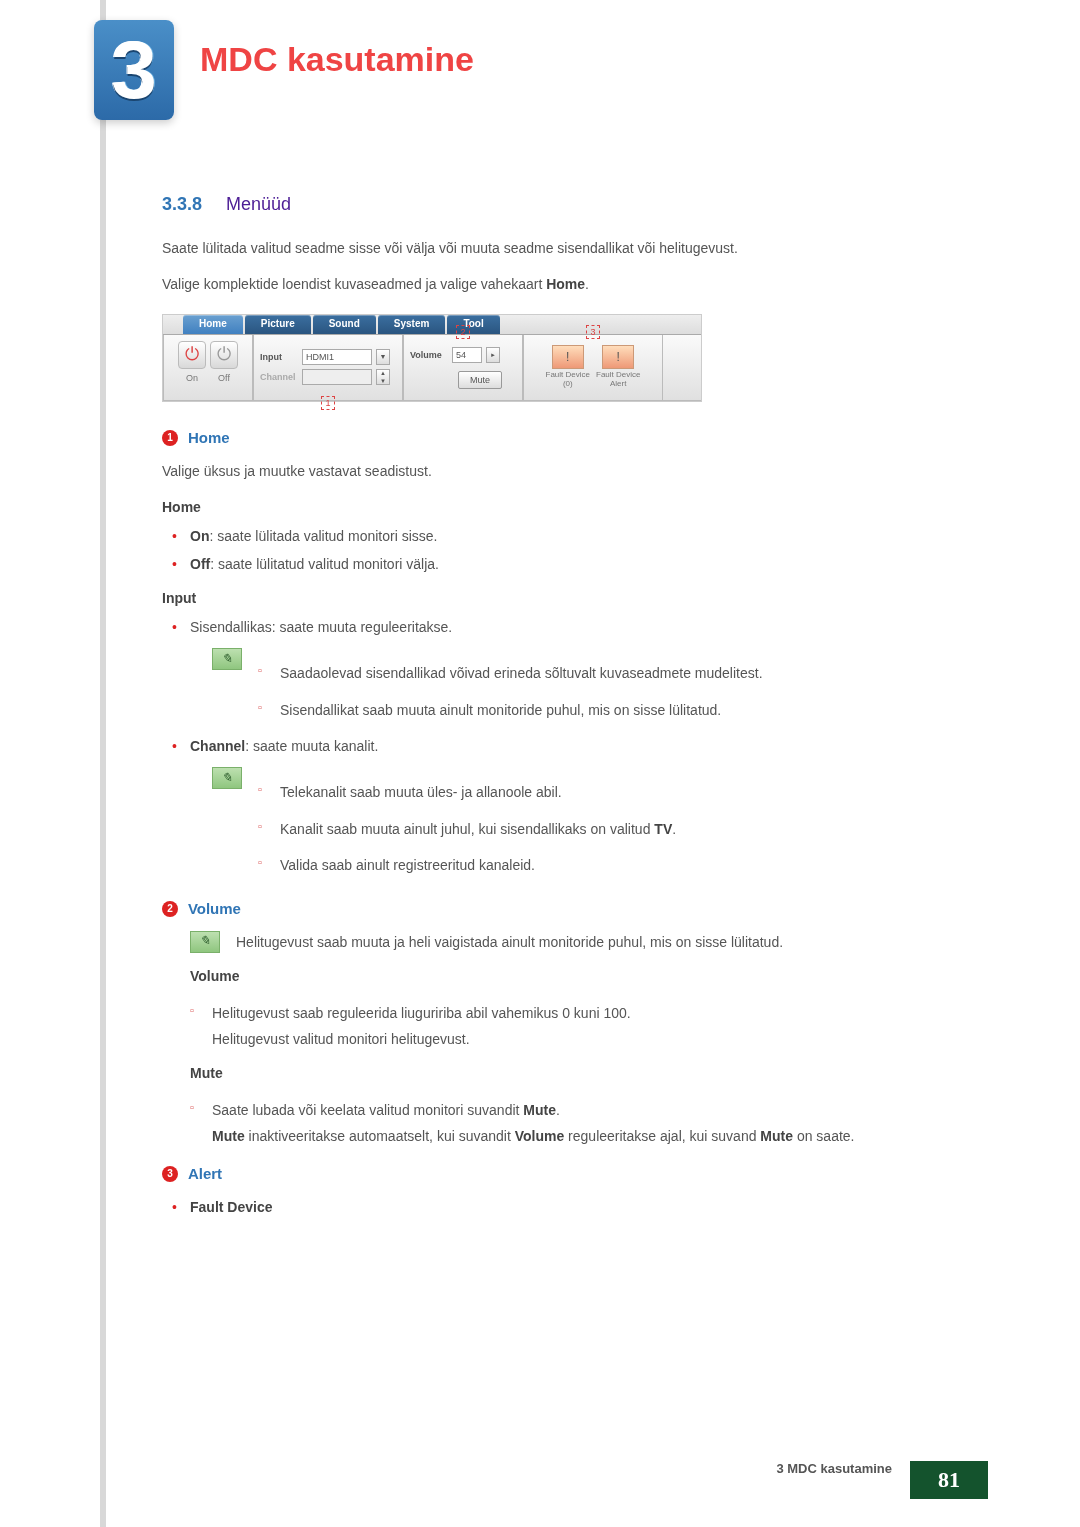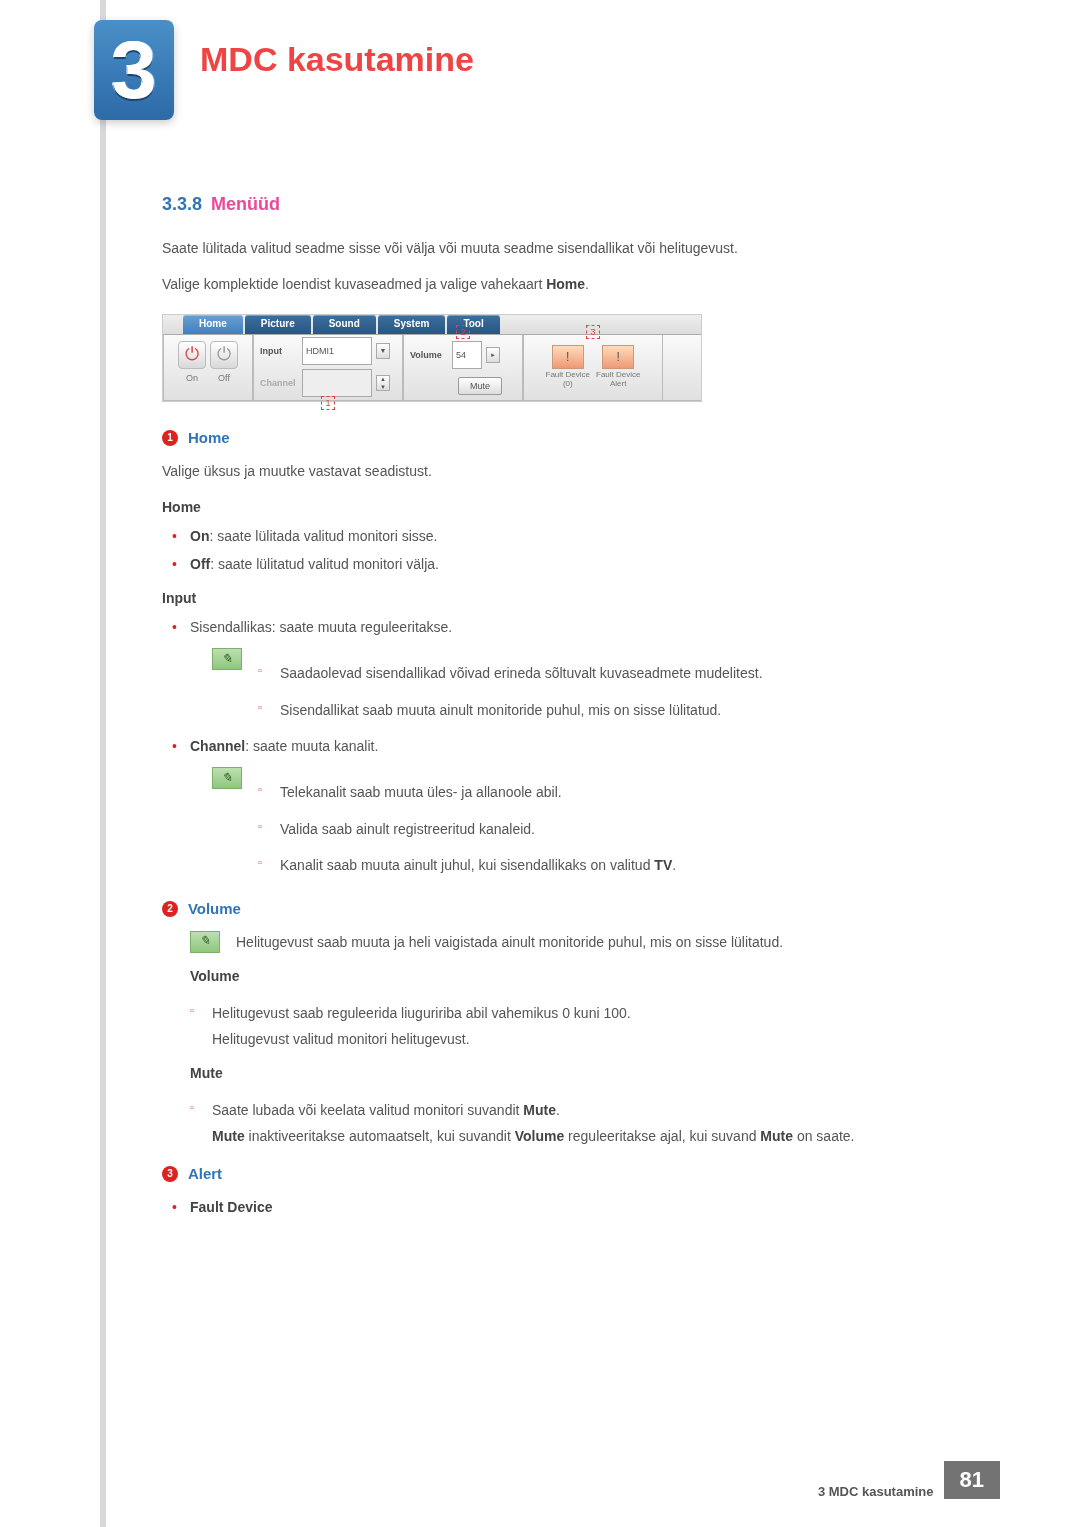--- a/index.html
+++ b/index.html
@@ -54,24 +54,24 @@
       font-size: 14px;
       line-height: 1.6;
       color: #555;
     }
     .section-number {
       color: #3075b5;
       font-weight: bold;
       font-size: 18px;
     }
     .section-title {
-      color: #ec4899;
-      font-weight: bold;
+      color: #4c1d95;
+      font-weight: normal;
       font-size: 18px;
-      margin-left: 5px;
+      margin-left: 20px;
     }
     .section-header { margin-bottom: 18px; }
     .para { margin-bottom: 14px; }
     .bold { font-weight: bold; color: #444; }
     
     
     .mock {
       width: 540px;
       margin: 18px 0 24px 0;
       border: 1px solid #ccc;
@@ -129,21 +129,21 @@
       font-size: 18px;
     }
     .power-btn.red { color: #d44; }
     .power-btn.gray { color: #999; }
     .power-lbl { font-size:9px; color:#777;}
     
     .panel-row { display:flex; align-items:center; gap:4px; margin:2px 0;}
     .panel-label { font-weight:bold; font-size:9px; color:#555; width:38px;}
     .panel-label.dim { color:#aaa; }
     .panel-input {
-      width: 70px; height:28px;
+      width: 70px; height:16px;
       border:1px solid #aaa;
       background:#fff;
       font-size:9px;
       padding:0 3px;
       display:flex; align-items:center;
     }
     .panel-drop { width:14px; height:16px; border:1px solid #aaa; background:linear-gradient(#fff,#ddd); font-size:7px; display:flex;align-items:center;justify-content:center;}
     .panel-spinner { flex-direction:column; height:16px;}
     .panel-spinner span{height:8px;font-size:6px;}
     .vol-val { width:30px; text-align:center;}
@@ -200,32 +200,33 @@
     ul.square { list-style:none; padding:0;}
     ul.square > li { position:relative; padding-left:22px; margin-bottom:6px;margin-top:14px;}
     ul.square > li::before {
       content:"▫"; color:#d66; position:absolute; left:0; font-size:11px;
     }
     ul.square.standalone { margin-left:28px;}
     
     .footer {
       position:absolute;
       bottom:28px;
-      right:80px;
+      right:92px;
       display:flex;
-      align-items:flex-end;
-      gap:0;
+      align-items:flex-start;
+      gap:8px;
     }
     .footer-text { font-weight:bold; color:#555; font-size:13px; padding-right:10px;}
     .footer-num {
-      background:#737373;
+      background:#14532d;
       color:#fff;
       font-weight:bold;
       font-size:22px;
-      padding:6px 16px;
+      padding:6px 28px;
+      font-family:Liberation Serif, serif;
     }
   </style>
 </head>
 <body>
 
 <div class="left-stripe"></div>
 
 <div class="chapter-badge">
   <span class="chapter-num-outer">3</span>
 </div>
@@ -324,22 +325,22 @@
       <li>Sisendallikat saab muuta ainult monitoride puhul, mis on sisse lülitatud.</li>
     </ul>
   </div>
   <ul class="dot">
     <li><span class="bold">Channel</span><span>: saate muuta kanalit.</span></li>
   </ul>
   <div class="note-row">
     <div class="note-icon">✎</div>
     <ul class="square">
       <li>Telekanalit saab muuta üles- ja allanoole abil.</li>
+      <li><span>Kanalit saab muuta ainult juhul, kui sisendallikaks on valitud </span><span class="bold">TV</span><span>.</span></li>
       <li>Valida saab ainult registreeritud kanaleid.</li>
-      <li><span>Kanalit saab muuta ainult juhul, kui sisendallikaks on valitud </span><span class="bold">TV</span><span>.</span></li>
     </ul>
   </div>
 
   <div class="sub-section">
     <span class="red-circle">2</span>
     <span class="sub-section-title">Volume</span>
   </div>
   <div class="note-row" style="margin-left:28px">
     <div class="note-icon">✎</div>
     <div>Helitugevust saab muuta ja heli vaigistada ainult monitoride puhul, mis on sisse lülitatud.</div>

